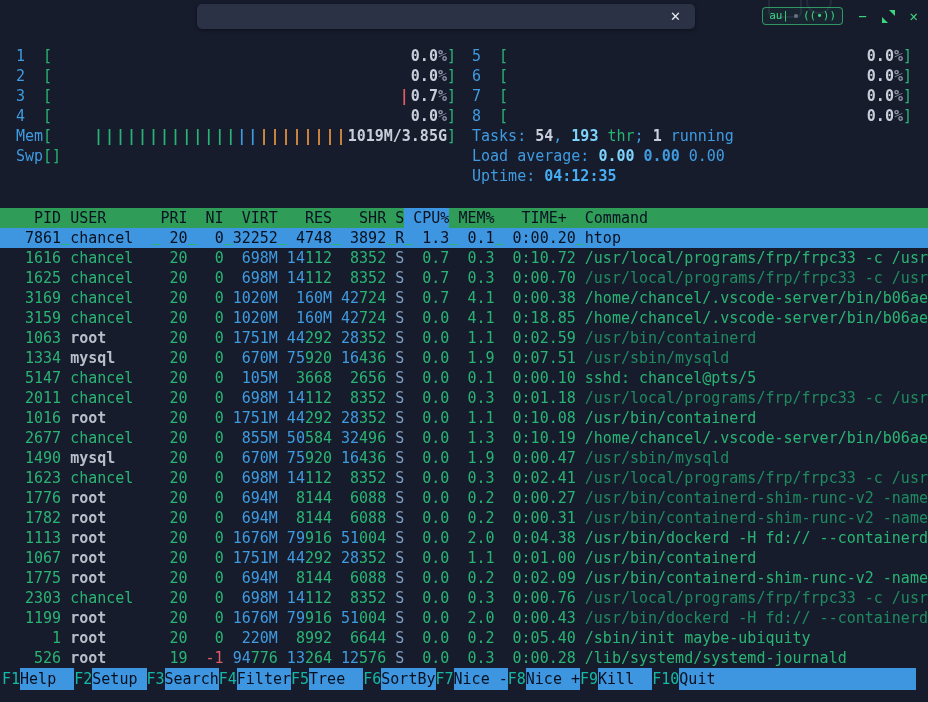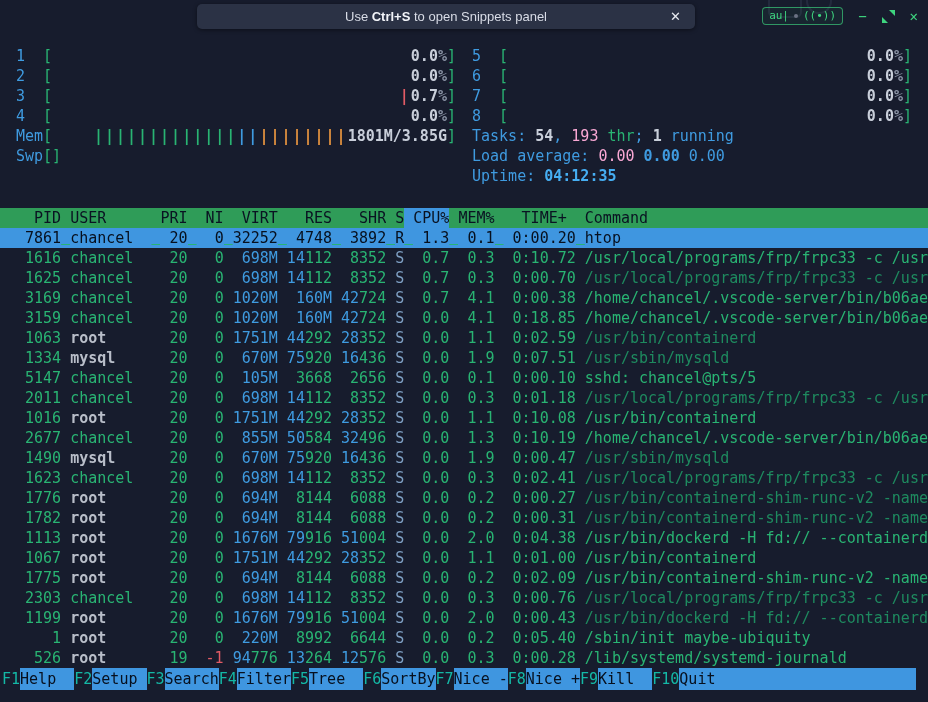--- a/index.html
+++ b/index.html
@@ -48,21 +48,21 @@
   .minner { flex:1; display:flex; justify-content:flex-end; overflow:hidden; }
   .mbars { white-space:pre; font-weight:bold; letter-spacing:2px; }
   .mval  { font-weight:bold; color:#c9cfda; }
   .mval .pct { color:#8a93a5; }
   .c-green  { color:#29b473; }
   .c-dgreen { color:#1e8a5f; }
   .c-blue   { color:#3f9be0; }
   .c-red    { color:#e25b65; }
   .c-orange { color:#e8953f; }
   .c-white  { color:#c9cfda; font-weight:bold; }
-  .c-bgreen { color:#f9a8d4; font-weight:normal;text-align:right; }
+  .c-bgreen { color:#7dd3fc; font-weight:bold;text-align:right; }
   .c-bblue  { color:#3f9be0; font-weight:bold; }
   .c-bcyan  { color:#46aef2; font-weight:bold; }
   .c-usr    { color:#b9bec9; font-weight:bold; }
   .c-state  { color:#7fa0c4; }
   
   .ptable { margin-top:22px; }
   .prow {
     display:flex; height:20px; line-height:20px; white-space:pre;
     padding-left:16px; overflow:hidden;
   }
@@ -85,21 +85,20 @@
 </head>
 <body>
 
 <div class="screen">
 
   <div class="topstrip">
     <div class="ghost g2"></div>
     <div class="ghost g1"></div>
 
     <div class="snippet-pill">
-      <span><span>Use </span><b>Ctrl+S</b><span> to open Snippets panel</span></span>
       <span class="snippet-close">✕</span>
     </div>
 
     <div class="win-controls">
       <span class="term-badge">
         <span>au|</span>
         <span class="dot"></span>
         <span>((•))</span>
       </span>
       <span class="wc-btn">−</span>
@@ -112,21 +111,21 @@
       <span class="wc-btn">✕</span>
     </div>
   </div>
 
   <div class="meters">
     <div class="mcol" id="mcol-left">
         <div class="mline"><span class="mlabel">1</span><span class="bracket">[</span><span class="minner"><span class="mbars"></span><span class="mval"><span>0.0</span><span class="pct">%</span></span></span><span class="bracket">]</span></div>
         <div class="mline"><span class="mlabel">2</span><span class="bracket">[</span><span class="minner"><span class="mbars"></span><span class="mval"><span>0.0</span><span class="pct">%</span></span></span><span class="bracket">]</span></div>
         <div class="mline"><span class="mlabel">3</span><span class="bracket">[</span><span class="minner"><span class="mbars"><span class="c-red">|</span></span><span class="mval"><span>0.7</span><span class="pct">%</span></span></span><span class="bracket">]</span></div>
         <div class="mline"><span class="mlabel">4</span><span class="bracket">[</span><span class="minner"><span class="mbars"></span><span class="mval"><span>0.0</span><span class="pct">%</span></span></span><span class="bracket">]</span></div>
-        <div class="mline"><span class="mlabel">Mem</span><span class="bracket">[</span><span class="minner"><span class="mbars"><span class="c-green">|||||||||||||</span><span class="c-blue">||</span><span class="c-orange">||||||||</span></span><span class="mval">1801M/3.85G</span></span><span class="bracket">]</span></div>
+        <div class="mline"><span class="mlabel">Mem</span><span class="bracket">[</span><span class="minner"><span class="mbars"><span class="c-green">|||||||||||||</span><span class="c-blue">||</span><span class="c-orange">||||||||</span></span><span class="mval">1019M/3.85G</span></span><span class="bracket">]</span></div>
         <div class="mline"><span class="mlabel">Swp</span><span class="bracket">[</span><span class="bracket">]</span></div>
       </div>
     <div class="mcol" id="mcol-right">
         <div class="mline"><span class="mlabel">5</span><span class="bracket">[</span><span class="minner"><span class="mbars"></span><span class="mval"><span>0.0</span><span class="pct">%</span></span></span><span class="bracket">]</span></div>
         <div class="mline"><span class="mlabel">6</span><span class="bracket">[</span><span class="minner"><span class="mbars"></span><span class="mval"><span>0.0</span><span class="pct">%</span></span></span><span class="bracket">]</span></div>
         <div class="mline"><span class="mlabel">7</span><span class="bracket">[</span><span class="minner"><span class="mbars"></span><span class="mval"><span>0.0</span><span class="pct">%</span></span></span><span class="bracket">]</span></div>
         <div class="mline"><span class="mlabel">8</span><span class="bracket">[</span><span class="minner"><span class="mbars"></span><span class="mval"><span>0.0</span><span class="pct">%</span></span></span><span class="bracket">]</span></div>
         <div class="mline"><span class="c-blue">Tasks: </span><span class="c-white">54</span><span class="c-blue">, </span><span class="c-bgreen">193</span><span class="c-green"> thr</span><span class="c-blue">; </span><span class="c-white">1</span><span class="c-blue"> running</span></div>
         <div class="mline"><span class="c-blue">Load average: </span><span class="c-bgreen">0.00 </span><span class="c-bblue">0.00 </span><span class="c-blue">0.00</span></div>
         <div class="mline"><span class="c-blue">Uptime: </span><span class="c-bcyan">04:12:35</span></div>

